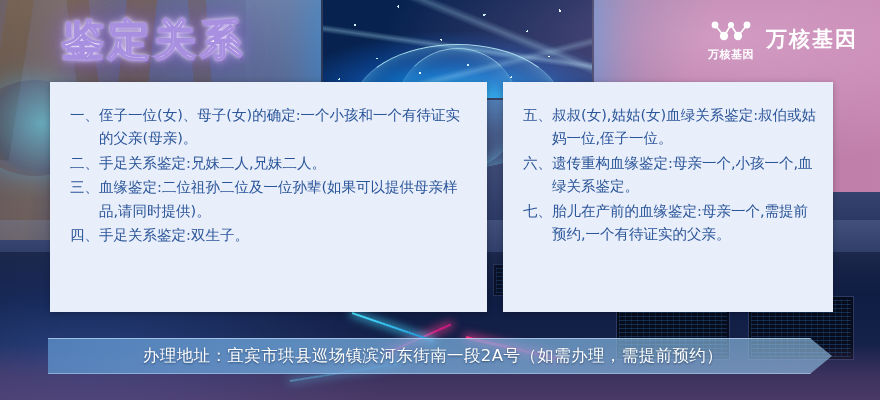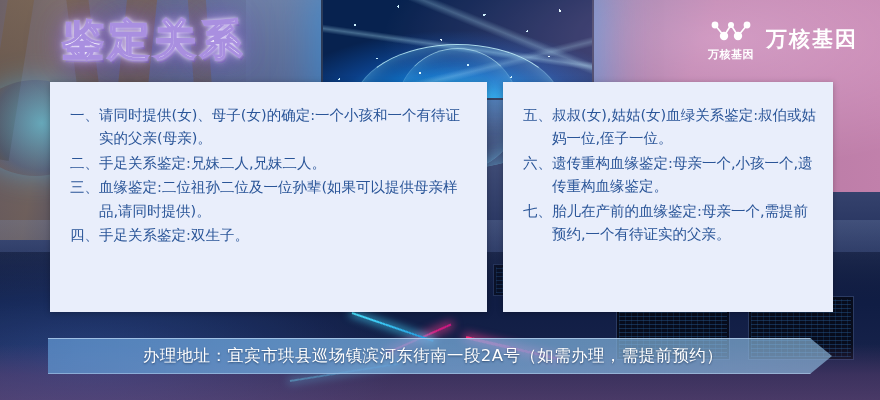--- a/index.html
+++ b/index.html
@@ -271,21 +271,21 @@
       <span class="logo-mark-text">万核基因</span>
     </div>
     <div class="logo-words">
       <span class="logo-cn">万核基因</span>
     </div>
   </div>
 
   <div class="panel panel-left">
     <div class="item">
       <span class="item-num">一、</span>
-      <span class="item-text">请同时提供(女)、母子(女)的确定:一个小孩和一个有待证实的父亲(母亲)。</span>
+      <span class="item-text">侄子一位(女)、母子(女)的确定:一个小孩和一个有待证实的父亲(母亲)。</span>
     </div>
     <div class="item">
       <span class="item-num">二、</span>
       <span class="item-text">手足关系鉴定:兄妹二人,兄妹二人。</span>
     </div>
     <div class="item">
       <span class="item-num">三、</span>
       <span class="item-text">血缘鉴定:二位祖孙二位及一位孙辈(如果可以提供母亲样品,请同时提供)。</span>
     </div>
     <div class="item">
@@ -294,21 +294,21 @@
     </div>
   </div>
 
   <div class="panel panel-right">
     <div class="item">
       <span class="item-num">五、</span>
       <span class="item-text">叔叔(女),姑姑(女)血绿关系鉴定:叔伯或姑妈一位,侄子一位。</span>
     </div>
     <div class="item">
       <span class="item-num">六、</span>
-      <span class="item-text">遗传重构血缘鉴定:母亲一个,小孩一个,遗传重构血缘鉴定。</span>
+      <span class="item-text">遗传重构血缘鉴定:母亲一个,小孩一个,血绿关系鉴定。</span>
     </div>
     <div class="item">
       <span class="item-num">七、</span>
       <span class="item-text">胎儿在产前的血缘鉴定:母亲一个,需提前预约,一个有待证实的父亲。</span>
     </div>
   </div>
 
   <div class="addr-wrap">
     <div class="addr-bar"></div>
     <div class="addr-text">办理地址：宜宾市珙县巡场镇滨河东街南一段2A号（如需办理，需提前预约）</div>

